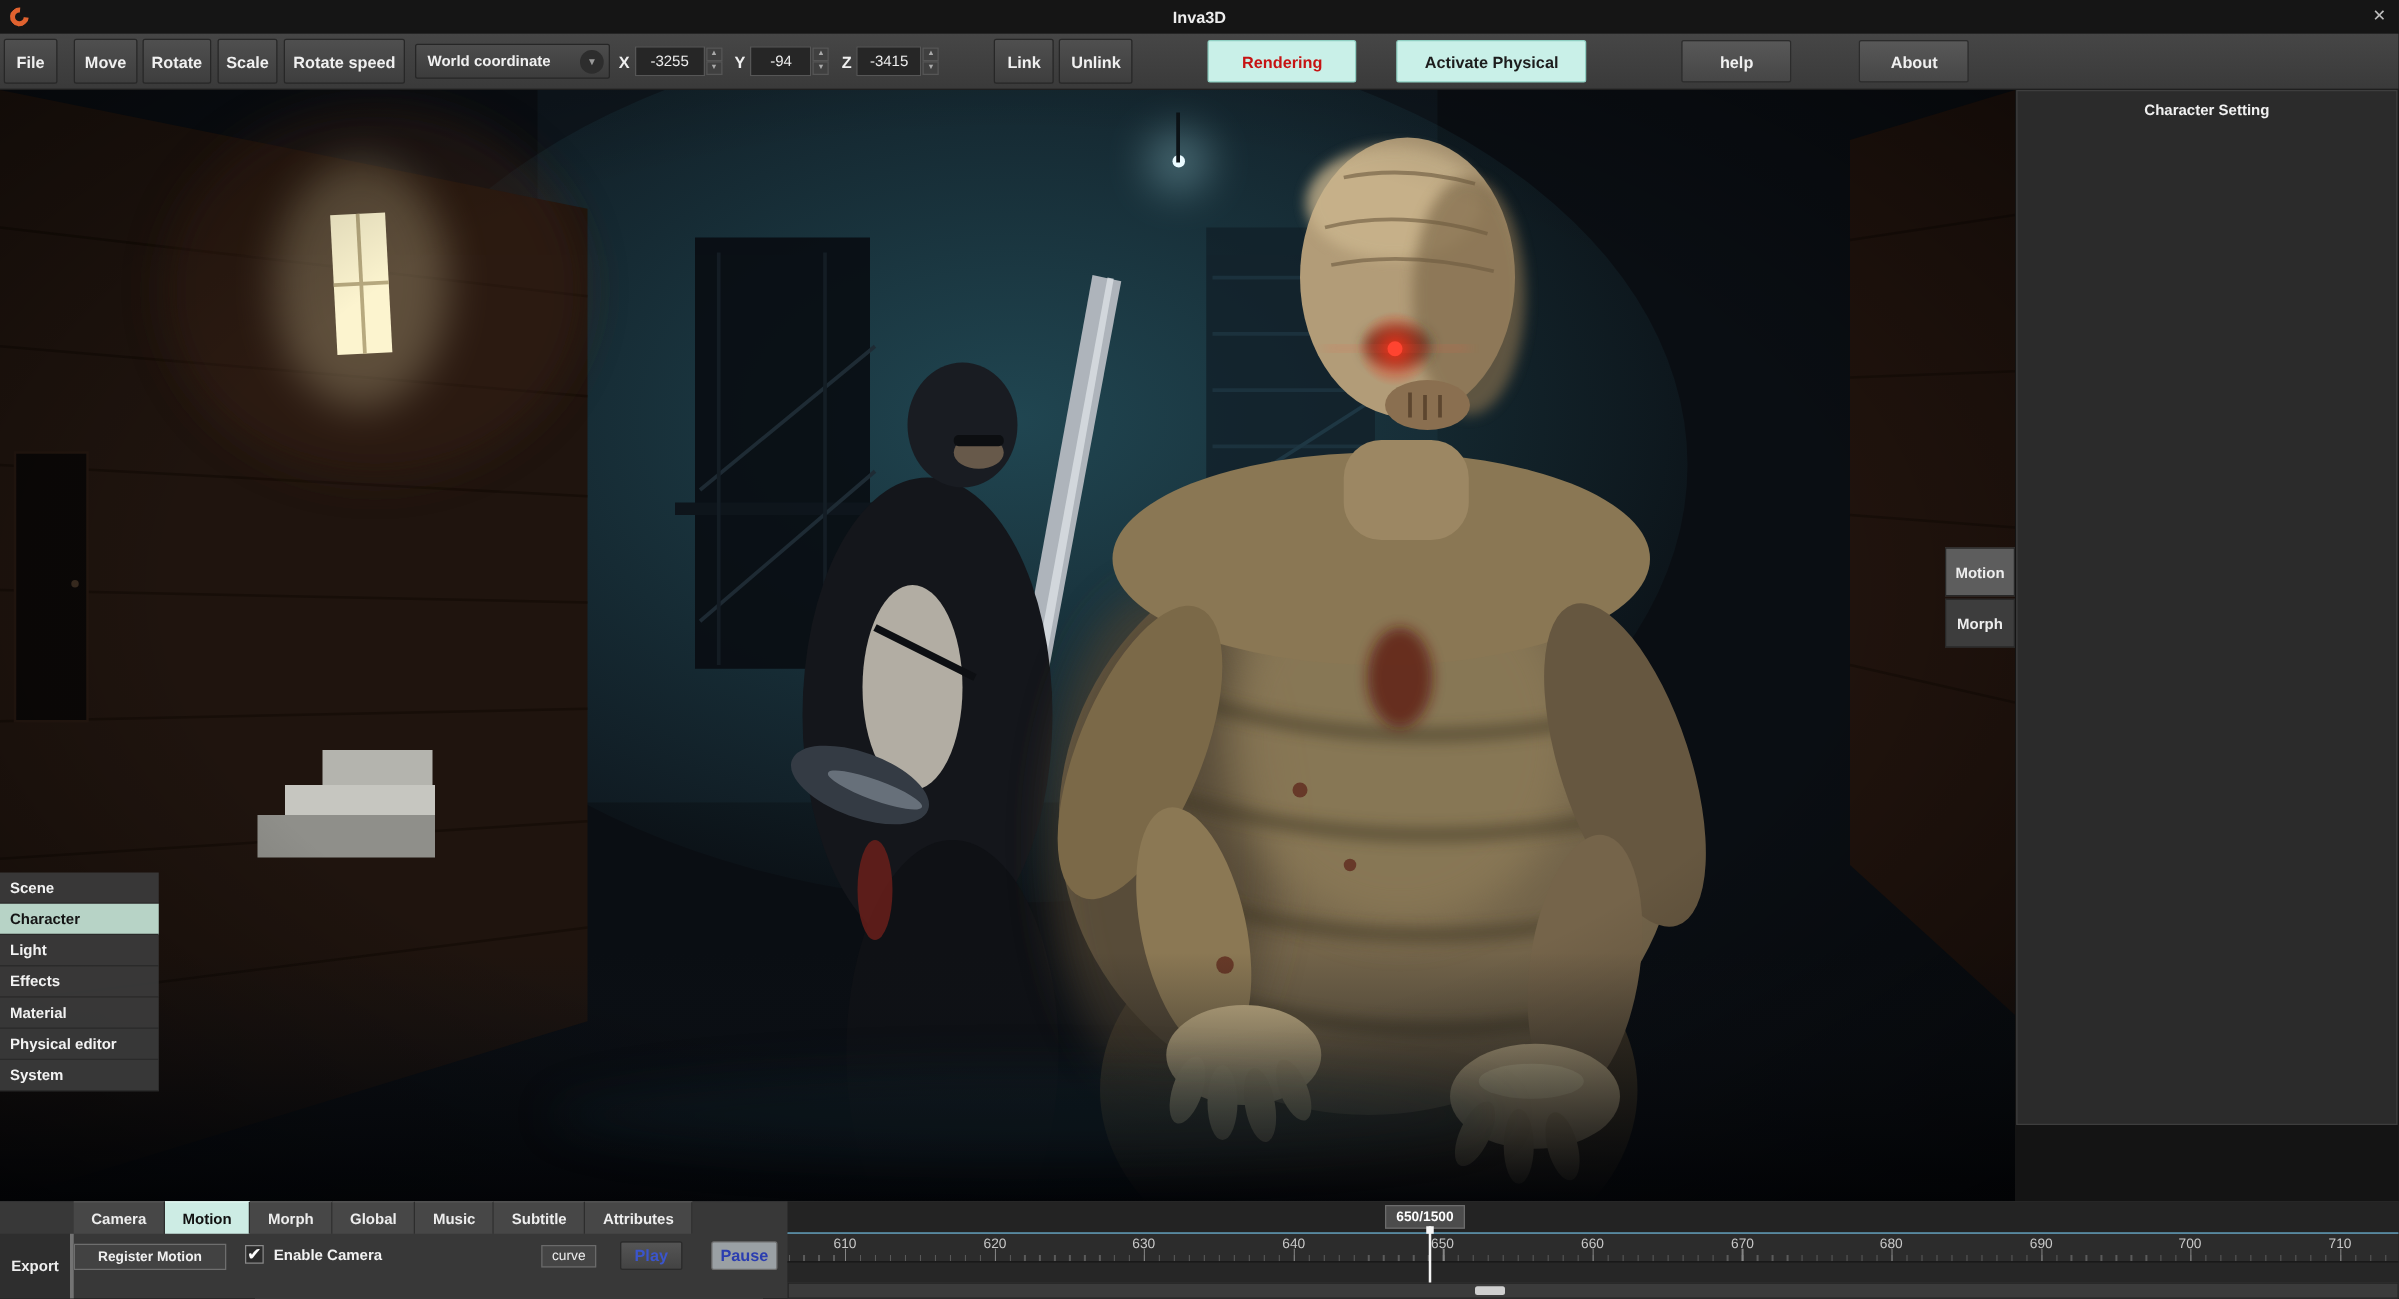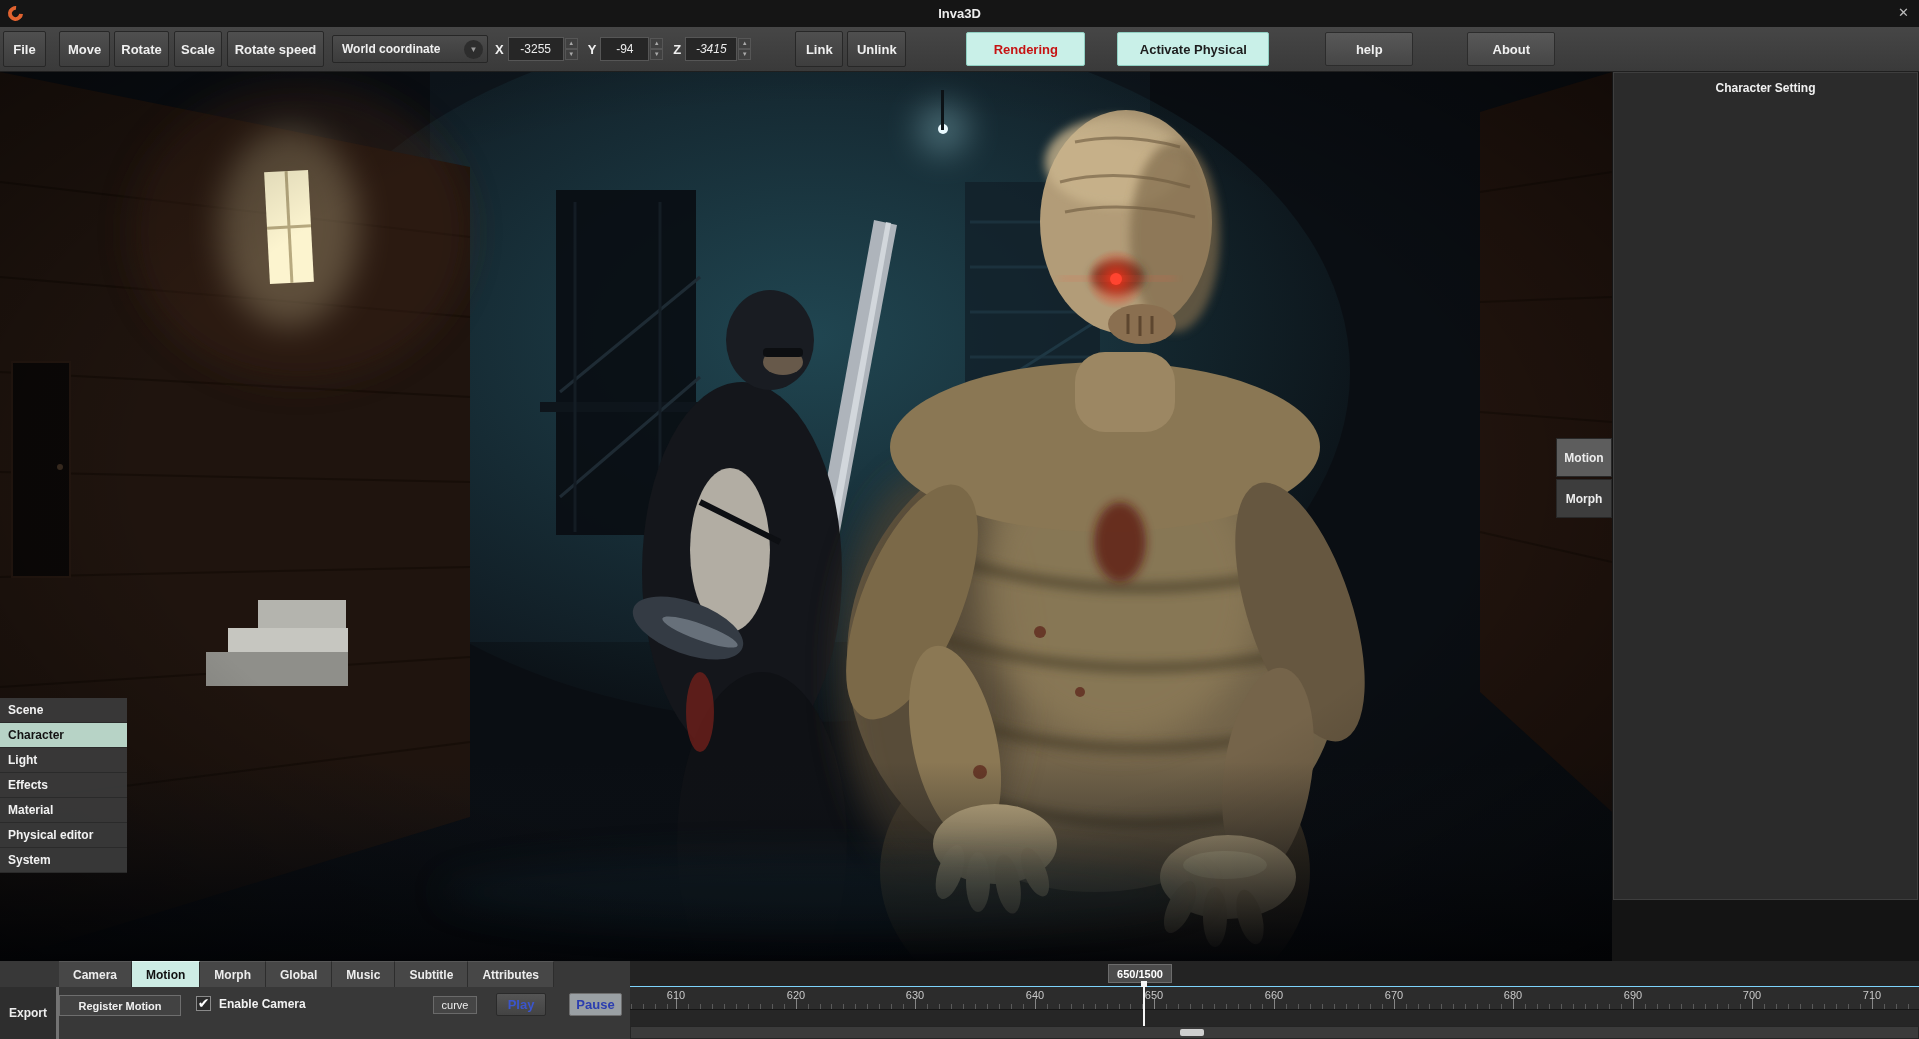--- a/index.html
+++ b/index.html
@@ -108,34 +108,34 @@
     <div class="valgroup" style="margin-left:4px;">
       <div class="valbox" style="width:49px;">-94</div>
       <div class="spincol">
         <div class="spin">▲</div>
         <div class="spin">▼</div>
       </div>
     </div>
 
     <span class="tlabel" style="margin-left:10px;">Z</span>
     <div class="valgroup" style="margin-left:4px;">
-      <div class="valbox" style="width:52px;font-style:italic;">-3415</div>
+      <div class="valbox" style="width:52px;">-3415</div>
       <div class="spincol">
         <div class="spin">▲</div>
         <div class="spin">▼</div>
       </div>
     </div>
 
     <div class="tbtn" style="margin-left:44px;width:48px;">Link</div>
     <div class="tbtn" style="margin-left:4px;width:59px;">Unlink</div>
 
     <div class="mintbtn render" style="margin-left:60px;width:119px;">Rendering</div>
     <div class="mintbtn" style="margin-left:32px;width:152px;">Activate Physical</div>
 
-    <div class="gbtn" style="margin-left:56px;width:88px;">help</div>
+    <div class="gbtn" style="margin-left:76px;width:88px;">help</div>
     <div class="gbtn" style="margin-left:54px;width:88px;">About</div>
   </div>
 
   <div class="main">
 
     <div class="viewport">
       <svg width="1612" height="889" viewBox="0 0 1612 889">
         <defs>
           <filter id="bS" x="-60%" y="-60%" width="220%" height="220%">
               <feGaussianBlur stdDeviation="5"></feGaussianBlur>

